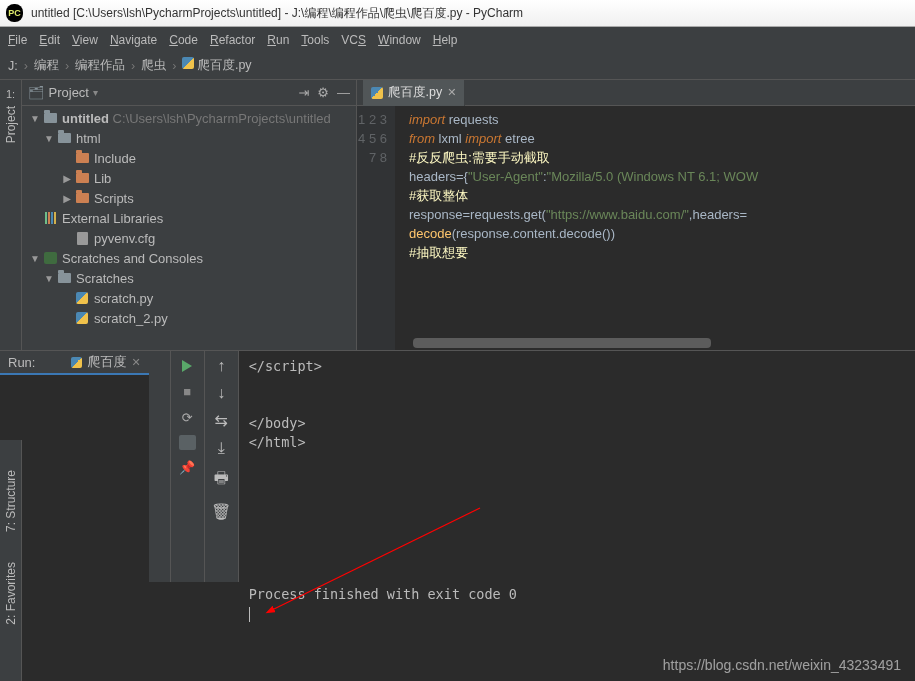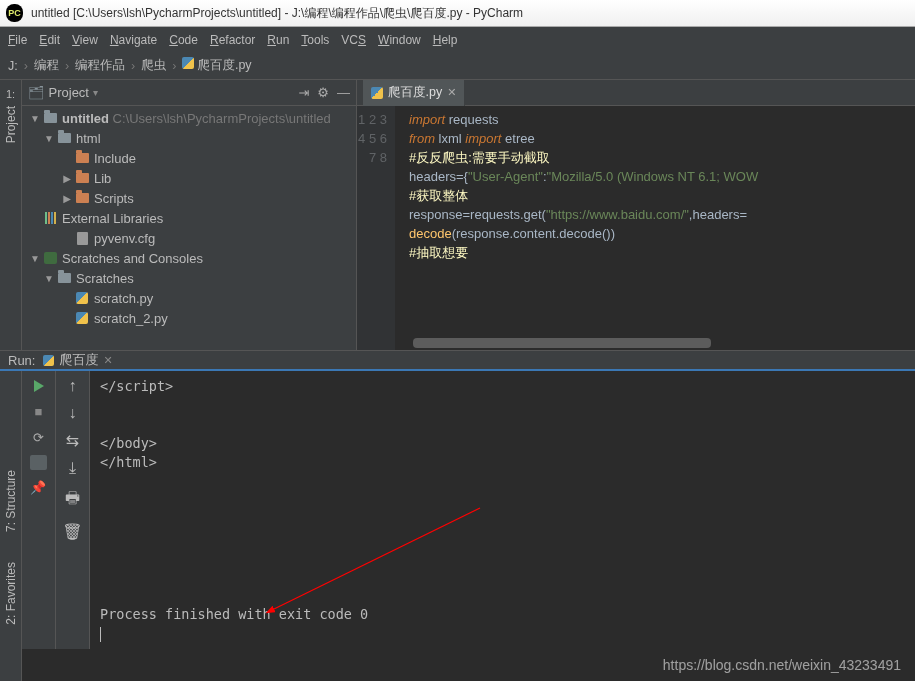--- a/index.html
+++ b/index.html
@@ -64,23 +64,23 @@
 .gutter { width: 38px; background: #313335; color: #606366; text-align: right; padding: 4px 8px 0 0; line-height: 19px; }
 .code { flex: 1; padding: 4px 0 0 14px; line-height: 19px; white-space: pre; color: #a9b7c6; overflow: hidden; position: relative; }
 .kw { color: #cc7832; font-style: italic; }
 .str { color: #6a8759; }
 .com { color: #fef9c3; }
 .fn { color: #ffc66d; }
 .hscroll { position: absolute; bottom: 2px; left: 18px; right: 6px; height: 10px; background: transparent; }
 .hscroll .thumb { position: absolute; left: 0; width: 60%; height: 100%; background: #5c5c5c; border-radius: 4px; }
 
 
-.run-panel { border-top: 1px solid #555; background: #2b2b2b; display: flex; flex-direction: column; height: 232px; }
+.run-panel { border-top: 1px solid #555; background: #2b2b2b; display: flex; flex-direction: row; height: 232px; }
 .run-header { height: 24px; border-bottom: 2px solid #3b78b5; display: flex; align-items: center; padding: 0 8px; font-size: 13px; color: #bbb; background: #3c3f41; gap: 8px; }
-.run-header .tab { display: flex; align-items: center; gap: 5px; }
+.run-header .tab { display: flex; align-items: center; gap: 5px; margin-left: 28px; }
 .run-header .tab .close-x { color: #888; font-size: 11px; }
 .run-body { flex: 1; display: flex; }
 .run-left-gutter { width: 22px; background: #3c3f41; border-right: 1px solid #555; }
 .run-toolbar { width: 34px; background: #3c3f41; border-right: 1px solid #555; display: flex; flex-direction: column; align-items: center; padding-top: 6px; gap: 9px; }
 .run-toolbar .tb-icon { width: 17px; height: 17px; display: flex; align-items: center; justify-content: center; color: #aaa; font-size: 13px; }
 .play-i { width: 0; height: 0; border-left: 10px solid #59a869; border-top: 6px solid transparent; border-bottom: 6px solid transparent; }
 .run-toolbar2 { width: 34px; background: #3c3f41; border-right: 1px solid #555; display: flex; flex-direction: column; align-items: center; padding-top: 6px; gap: 9px; }
 .run-output { flex: 1; font-family: "Consolas", monospace; font-size: 13.5px; color: #bbb; padding: 6px 10px; white-space: pre; position: relative; line-height: 19px; }
 .cursor { display: inline-block; width: 1px; height: 15px; background: #bbb; vertical-align: middle; }
 

